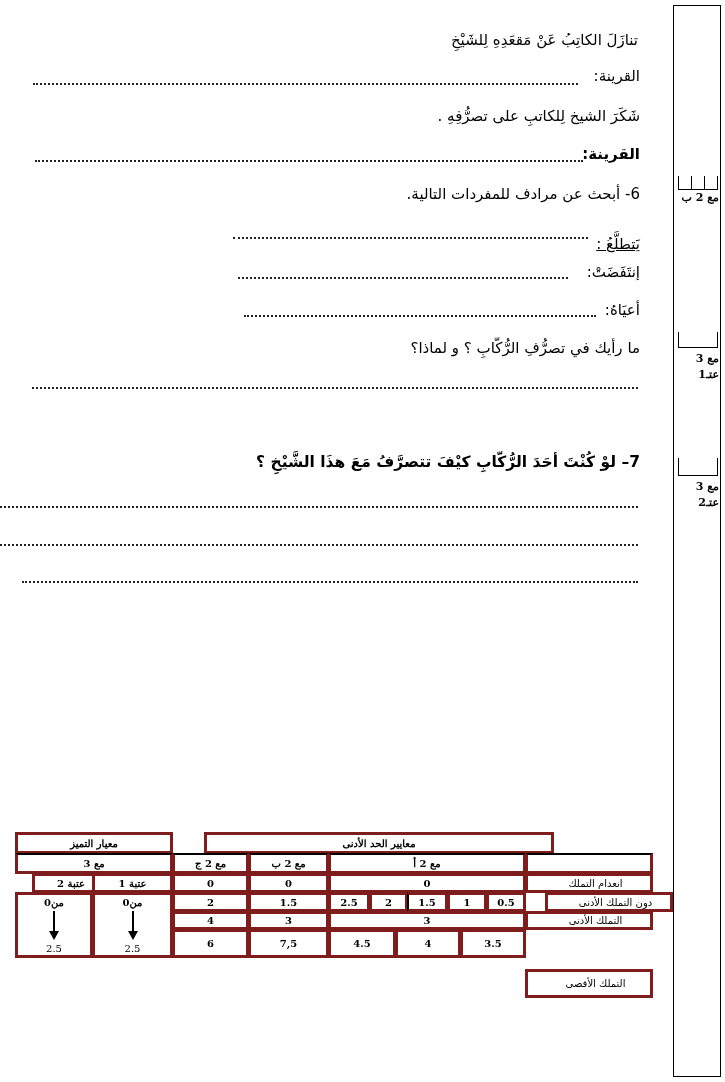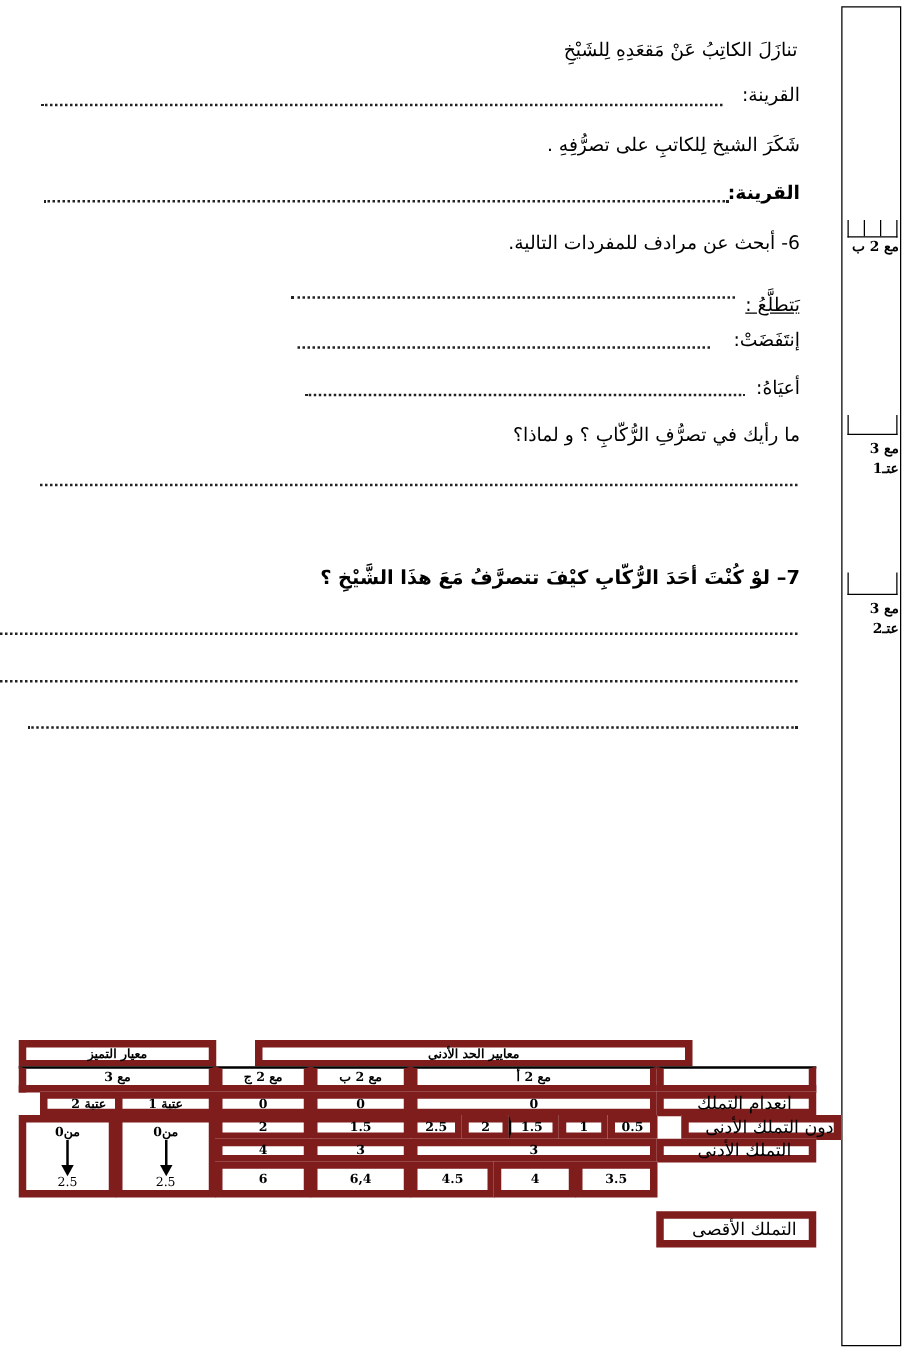--- a/index.html
+++ b/index.html
@@ -28,26 +28,26 @@
     position: absolute; height: 14px; border: 1px solid #000; border-top: none; box-sizing: border-box;
   }
   .mark-label {
     position: absolute; direction: rtl; font-size: 11px; font-weight: bold;
     line-height: 14px; text-align: right; white-space: nowrap;
     font-family: "DejaVu Serif", serif;
   }
   
   .grid { position: absolute; left: 0; top: 0; }
   .cell {
-    position: absolute; box-sizing: border-box; border: 6px solid #7f1d1d;
+    position: absolute; box-sizing: border-box; border: 3px solid #7f1d1d;
     display: flex; align-items: center; justify-content: center;
     font-size: 10px; font-weight: bold; direction: rtl; white-space: nowrap;
     font-family: "DejaVu Serif", serif; background: #fff;
   }
-  .cell.lbl { font-family: "DejaVu Sans", sans-serif; font-size: 14px; font-weight: normal; padding-left: 13px; }
+  .cell.lbl { font-family: "DejaVu Sans", sans-serif; font-size: 10px; font-weight: normal; padding-left: 13px; }
   .thick-top { border-top: 2px solid #000; }
   .arrow-cell { flex-direction: column; justify-content: space-between; padding: 2px 0 1px; }
   .arrow { width: 0; height: 0; border-left: 5px solid transparent; border-right: 5px solid transparent; border-top: 9px solid #000; }
   .arrow-stem { width: 2px; height: 20px; background: #000; }
   .arrow-wrap { display: flex; flex-direction: column; align-items: center; }
   .arrow-end { font-weight: normal; font-size: 10px; }
 </style>
 </head>
 <body>
 
@@ -139,18 +139,18 @@
   <div class="cell" style="left:447px; top:892px; width:40px; height:20px;">1</div>
   <div class="cell" style="left:486px; top:892px; width:40px; height:20px;">0.5</div>
   <div class="cell lbl" style="left:525px; top:892px; width:128px; height:20px;margin-left:20px;">دون التملك الأدنى</div>
 
   <div class="cell" style="left:172px; top:911px; width:77px; height:19px;">4</div>
   <div class="cell" style="left:248px; top:911px; width:81px; height:19px;">3</div>
   <div class="cell" style="left:328px; top:911px; width:198px; height:19px;">3</div>
   <div class="cell lbl" style="left:525px; top:911px; width:128px; height:19px;">التملك الأدنى</div>
 
   <div class="cell" style="left:172px; top:929px; width:77px; height:29px;">6</div>
-  <div class="cell" style="left:248px; top:929px; width:81px; height:29px;">6,4</div>
+  <div class="cell" style="left:248px; top:929px; width:81px; height:29px;">7,5</div>
   <div class="cell" style="left:328px; top:929px; width:68px; height:29px;">4.5</div>
   <div class="cell" style="left:395px; top:929px; width:66px; height:29px;">4</div>
   <div class="cell" style="left:460px; top:929px; width:66px; height:29px;">3.5</div>
   <div class="cell lbl" style="left:525px; top:929px; width:128px; height:29px;margin-top:40px;">التملك الأقصى</div>
 </div>
 
 </body></html>

